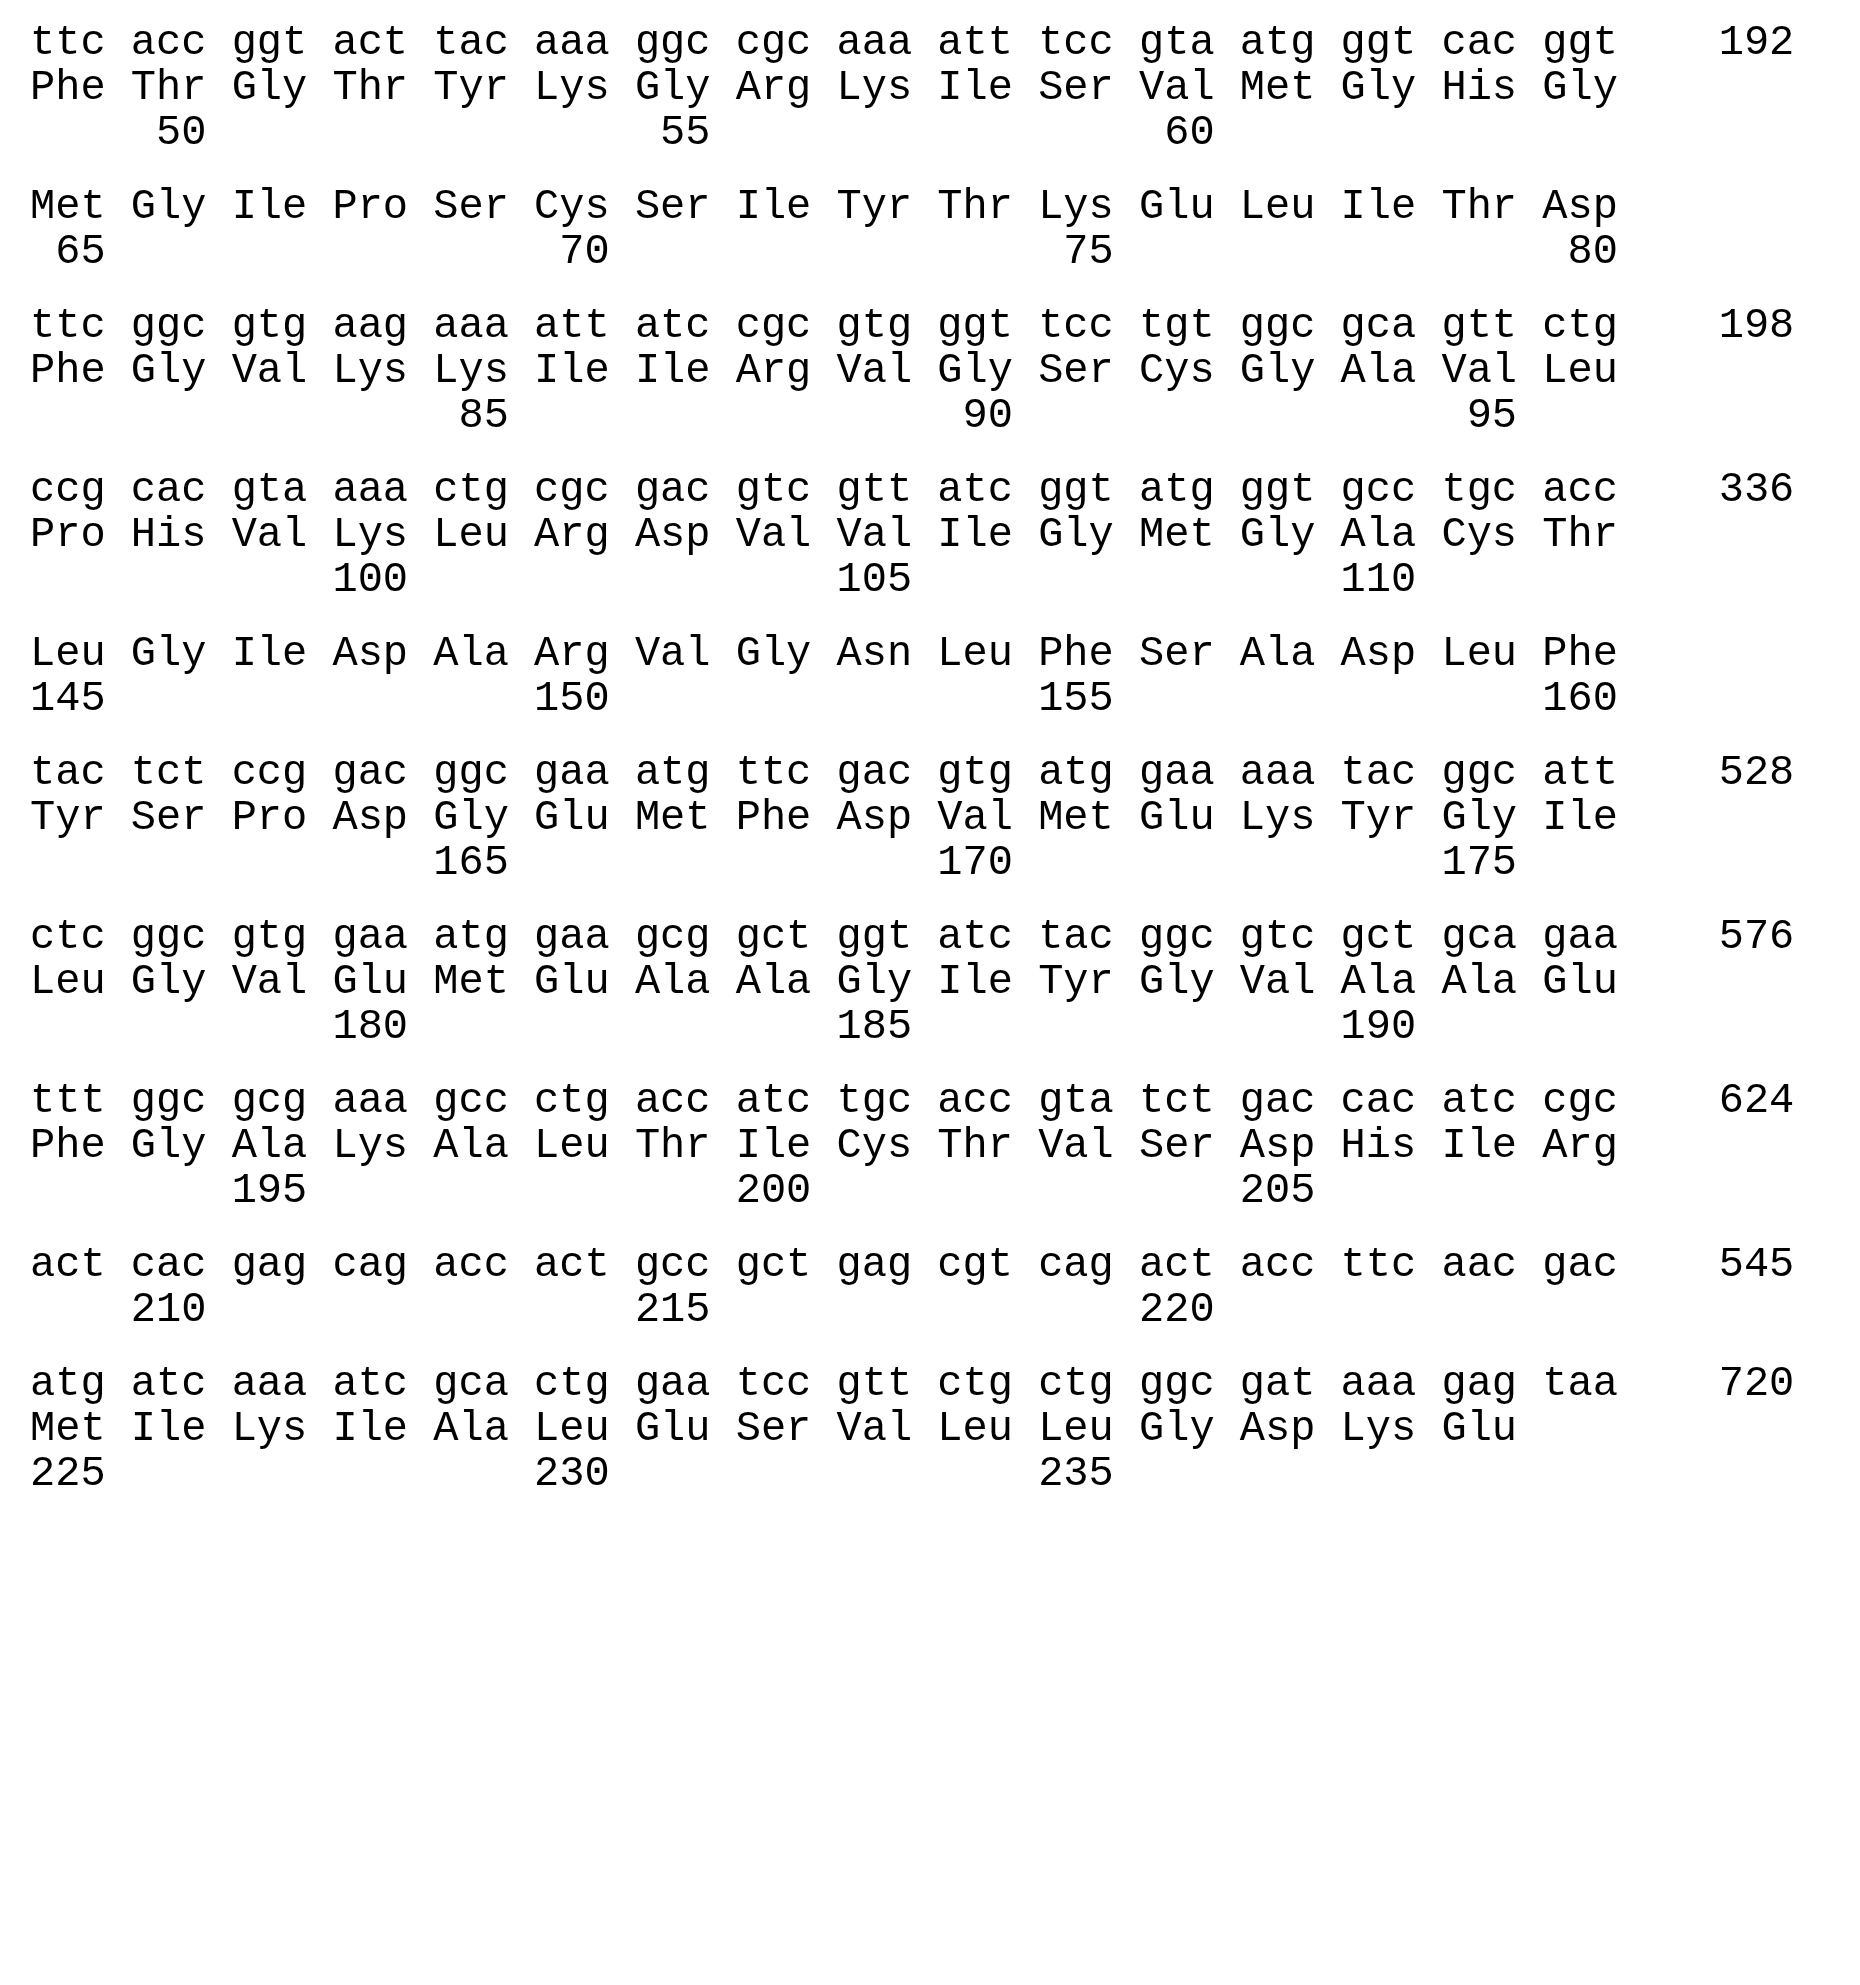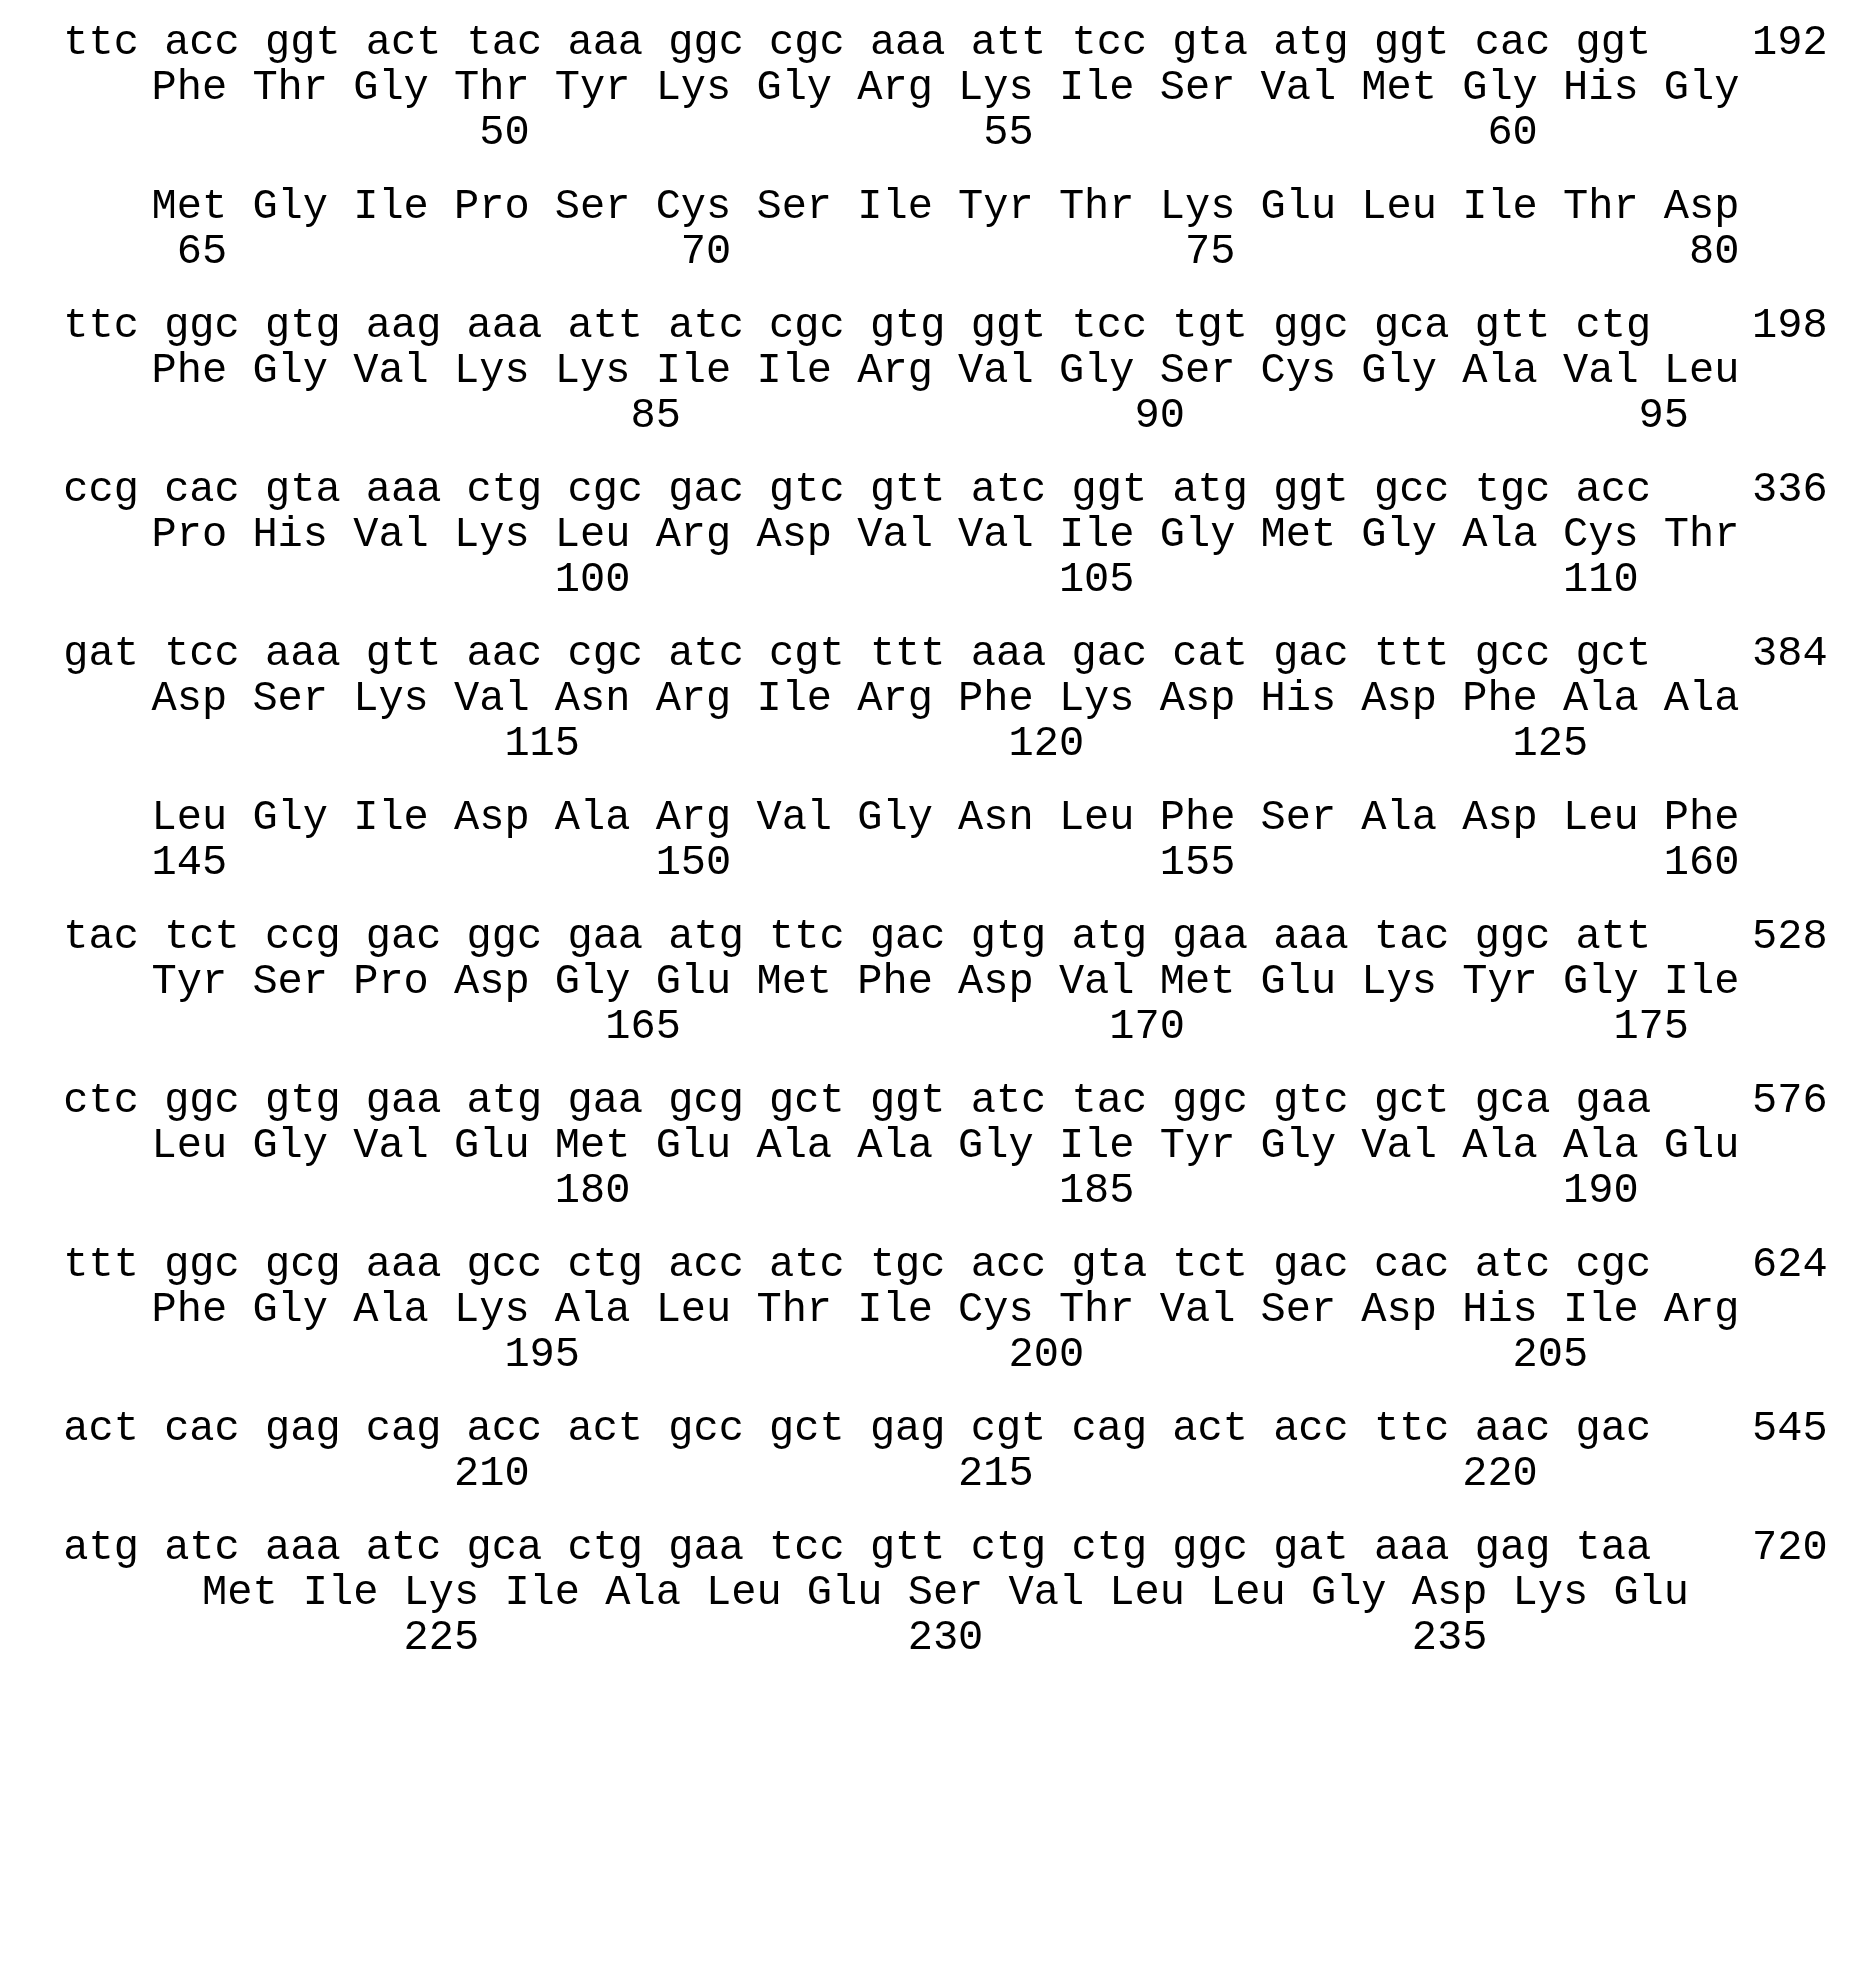--- a/index.html
+++ b/index.html
@@ -11,21 +11,20 @@
     width: 1861px;
     height: 1986px;
     overflow: hidden;
   }
   .sheet {
     padding: 21px 0 0 30px;
     color: #000000;
   }
   .block {
     margin: 0 0 29px 0;
-    text-align: center;
   }
   .line {
     font-family: "Liberation Mono", "DejaVu Sans Mono", monospace;
     font-size: 42px;
     line-height: 45px;
     white-space: pre;
     color: #000000;
     letter-spacing: 0;
   }
   .posnum {
@@ -53,25 +52,20 @@
     <div class="line">Phe Gly Val Lys Lys Ile Ile Arg Val Gly Ser Cys Gly Ala Val Leu</div>
     <div class="line">                 85                  90                  95</div>
   </div>
 
   <div class="block">
     <div class="line"><span>ccg cac gta aaa ctg cgc gac gtc gtt atc ggt atg ggt gcc tgc acc</span><span class="posnum">336</span></div>
     <div class="line">Pro His Val Lys Leu Arg Asp Val Val Ile Gly Met Gly Ala Cys Thr</div>
     <div class="line">            100                 105                 110</div>
   </div>
 
-  <div class="block">
-    <div class="line"><span>gat tcc aaa gtt aac cgc atc cgt ttt aaa gac cat gac ttt gcc gct</span><span class="posnum">384</span></div>
-    <div class="line">Asp Ser Lys Val Asn Arg Ile Arg Phe Lys Asp His Asp Phe Ala Ala</div>
-    <div class="line">        115                 120                 125</div>
-  </div>
 
 
   <div class="block">
     <div class="line">Leu Gly Ile Asp Ala Arg Val Gly Asn Leu Phe Ser Ala Asp Leu Phe</div>
     <div class="line">145                 150                 155                 160</div>
   </div>
 
   <div class="block">
     <div class="line"><span>tac tct ccg gac ggc gaa atg ttc gac gtg atg gaa aaa tac ggc att</span><span class="posnum">528</span></div>
     <div class="line">Tyr Ser Pro Asp Gly Glu Met Phe Asp Val Met Glu Lys Tyr Gly Ile</div>

